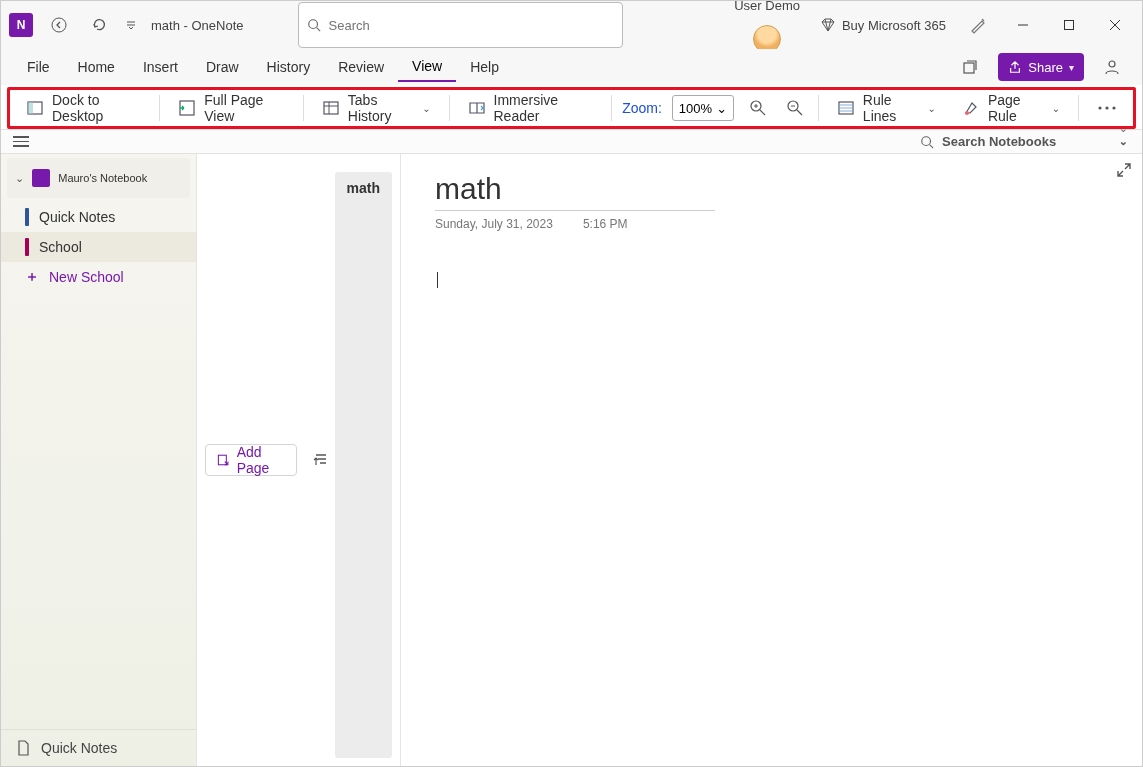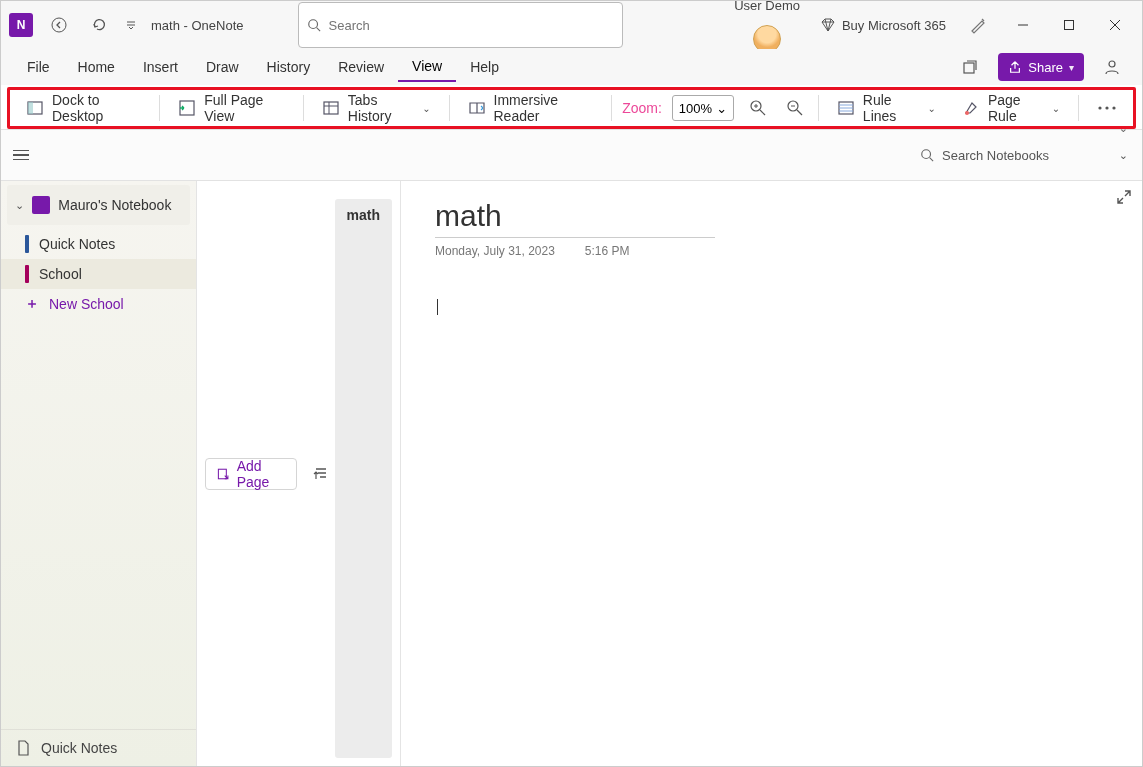--- a/index.html
+++ b/index.html
@@ -23,36 +23,36 @@
   .menubar-right { margin-left:auto; display:flex; align-items:center; gap:10px; }
   .share-btn { background:#7719aa; color:#fff; border-radius:4px; height:28px; padding:0 10px; display:flex; align-items:center; gap:6px; font-size:13px; cursor:pointer;}
   .share-btn .chev { font-size:10px; opacity:.9; }
 
   .ribbon-wrap { position:relative; }
   .ribbon { height:42px; display:flex; align-items:center; gap:10px; padding:0 8px; background:#fff; border:3px solid #e81123; border-radius:2px; margin:2px 6px 0 6px; }
   .rbtn { display:flex; align-items:center; gap:8px; padding:5px 8px; font-size:14px; color:#333; cursor:pointer; }
   .rbtn .ic { width:18px; height:18px; display:flex; align-items:center; justify-content:center; color:#555;}
   .rbtn .chev { font-size:10px; color:#555; margin-left:2px;}
   .rsep { width:1px; height:26px; background:#ddd; }
-  .zoom-label { font-size:14px; color:#ec4899; }
+  .zoom-label { font-size:14px; color:#1d4ed8; }
   .zoom-select { width:68px; height:26px; border:1px solid #aaa; border-radius:3px; display:flex; align-items:center; justify-content:space-between; padding:0 6px; font-size:13px; cursor:pointer;}
   .ribbon-overflow { position:absolute; right:14px; bottom:-6px; font-size:11px; color:#666; cursor:pointer; }
 
-  .searchrow { height:52px; border-top:1px solid #e2e2e2; border-bottom:1px solid #e2e2e2; display:flex; align-items:center; background:#fbfbfb; padding:0 8px;}
+  .searchrow { height:25px; border-top:1px solid #e2e2e2; border-bottom:1px solid #e2e2e2; display:flex; align-items:center; background:#fbfbfb; padding:0 8px;font-weight:bold;}
   .hamburger { width:24px; height:24px; display:flex; flex-direction:column; justify-content:center; gap:3px; padding:4px; cursor:pointer; }
   .hamburger span { height:1.5px; background:#555; }
   .search-nb { margin-left:auto; display:flex; align-items:center; gap:8px; width:220px; height:26px; padding:0 6px; cursor:text; color:#555; font-size:13px;}
   .search-nb .chev { margin-left:auto; font-size:11px; }
 
   .content { flex:1; display:flex; overflow:hidden; }
   .sidebar { width:196px; background:linear-gradient(180deg,#f6f5f0,#eef0e5); display:flex; flex-direction:column; border-right:1px solid #e4e4e4;}
   .nb-header { display:flex; align-items:center; gap:8px; height:40px; padding:0 8px; margin:4px 6px; background:#f0efe9; border-radius:3px; cursor:pointer;}
   .nb-header .ic { width:18px; height:18px; background:#7719aa; border-radius:2px;}
   .nb-header .chev { font-size:11px; color:#555;}
-  .nb-title { font-size:14px; color:#333; }
+  .nb-title { font-size:11px; color:#333; }
   .section-item { display:flex; align-items:center; gap:10px; padding:6px 12px 6px 24px; font-size:14px; color:#333; cursor:pointer; }
   .section-item .bar { width:4px; height:18px; border-radius:1px; }
   .section-item.sel { background:#eceadf; }
   .new-section { color:#7719aa; display:flex; gap:10px; align-items:center; padding:6px 12px 6px 24px; font-size:14px; cursor:pointer;}
   .sidebar-footer { margin-top:auto; padding:10px 14px; display:flex; align-items:center; gap:10px; font-size:14px; color:#444; border-top:1px solid #e0e0d8; cursor:pointer;}
 
   .pagelist { width:204px; border-right:1px solid #e4e4e4; background:#fff; display:flex; flex-direction:row; padding:8px;}
   .addpage-row { display:flex; align-items:center; gap:10px; }
   .addpage-btn { flex:1; border:1px solid #d5d5d5; border-radius:4px; height:32px; display:flex; align-items:center; gap:8px; padding:0 10px; font-size:14px; color:#7719aa; cursor:pointer; }
   .sort-btn { width:28px; height:28px; display:flex; align-items:center; justify-content:center; color:#555; cursor:pointer;}
@@ -340,19 +340,19 @@
   <div class="canvas">
     <div class="expand-icon">
       <svg width="16" height="16" viewBox="0 0 16 16">
           <path d="M2 9 V14 H7 M14 7 V2 H9 M2 14 L7 9 M14 2 L9 7" fill="none" stroke="#555" stroke-width="1.4"></path>
         </svg>
     </div>
     <div class="page-title-area">
       <div class="page-title">math</div>
       <div class="title-rule"></div>
       <div class="page-meta">
-        <span>Monday, July 31, 2023</span>
+        <span>Sunday, July 31, 2023</span>
         <span>5:16 PM</span>
       </div>
     </div>
     <div class="cursor-line"></div>
   </div>
 </div>
 
 </body></html>

